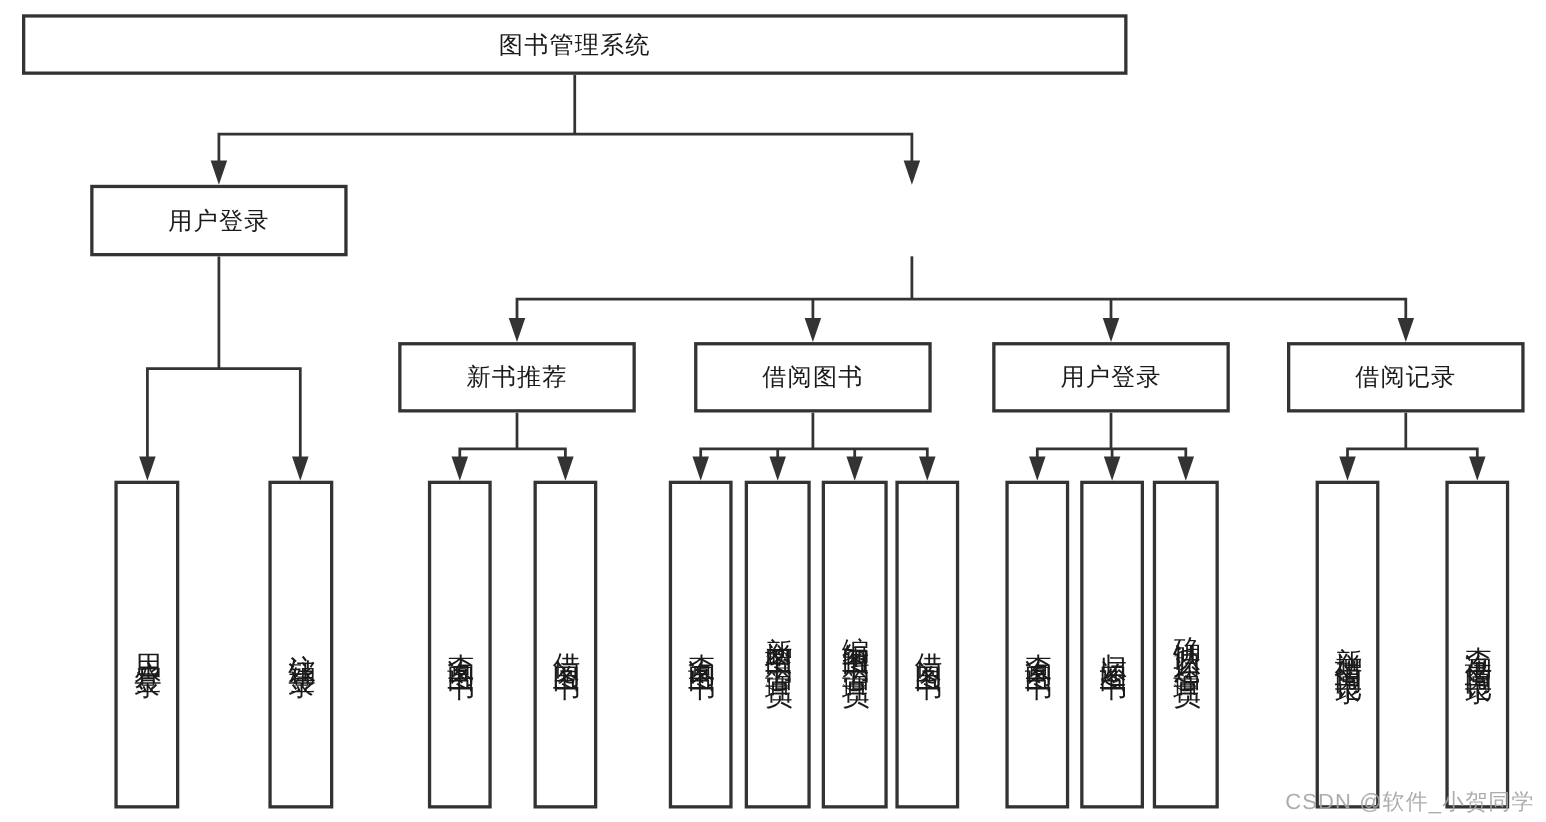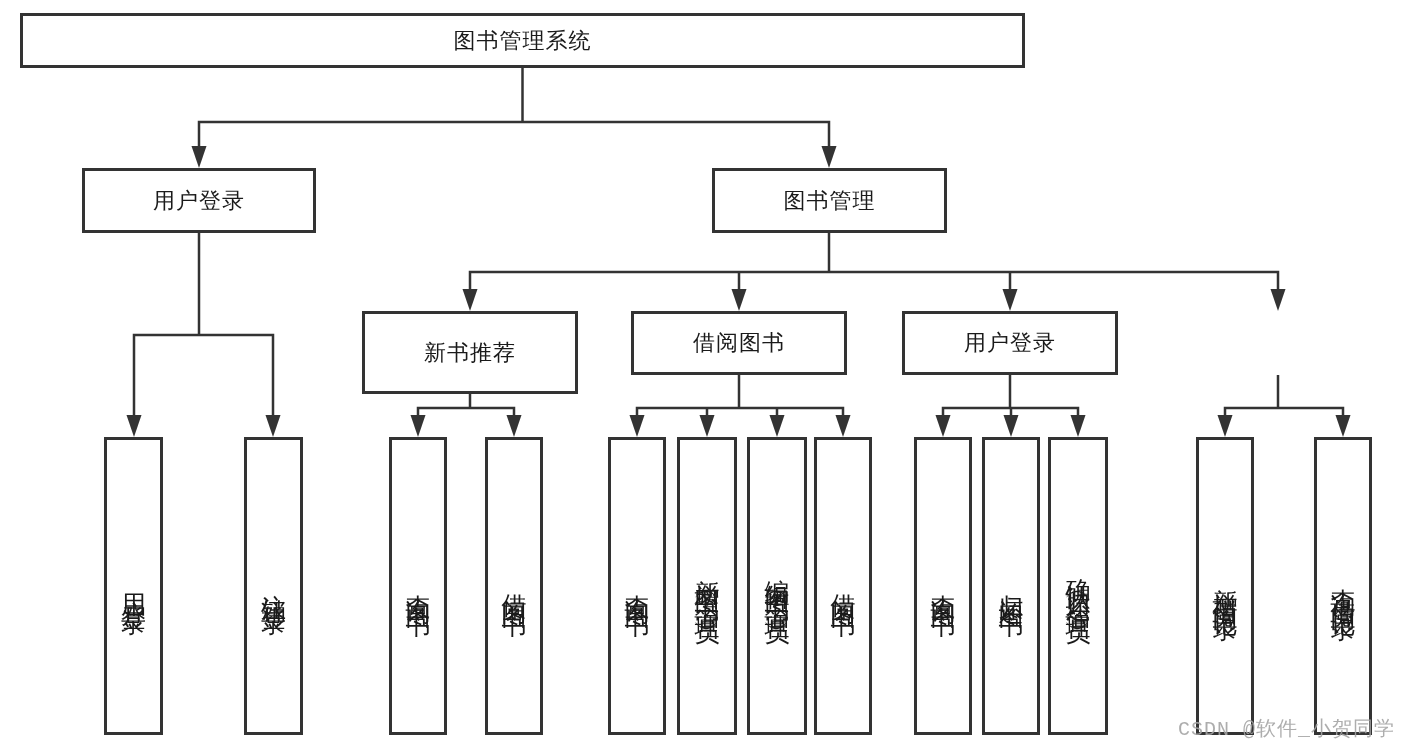--- a/index.html
+++ b/index.html
@@ -15,21 +15,21 @@
   .h{font-size:22px;letter-spacing:1px;}
   .leaf{font-size:25px;}
   .leaf .vtext{
     writing-mode:vertical-lr;
     line-height:1;
     letter-spacing:6px;
   }
   #watermark{
     position:absolute;right:10px;bottom:5px;
     font-size:20px;color:rgba(164,164,164,0.9);
-    letter-spacing:1px;white-space:nowrap;font-family:Liberation Mono, monospace;
+    letter-spacing:1px;white-space:nowrap;
   }
 </style>
 </head>
 <body>
 
 <div id="stage">
 
   <svg id="edges" viewBox="0 0 1405 747" xmlns="http://www.w3.org/2000/svg">
     <g stroke="#333333" stroke-width="2.5" fill="none">
 
@@ -80,32 +80,32 @@
     </g>
   </svg>
 
   <div class="node h" style="left:20px;top:13px;width:1005px;height:55px">
     <span>图书管理系统</span>
   </div>
 
   <div class="node h" style="left:82px;top:168px;width:234px;height:65px">
     <span>用户登录</span>
   </div>
-  <div class="node h" style="left:712px;top:168px;width:235px;height:65px">
-    <span>图书管理</span>
-  </div>
 
-  <div class="node h" style="left:362px;top:311px;width:216px;height:83px">
+  <div class="node h" style="left:362px;top:311px;width:216px;height:64px">
     <span>新书推荐</span>
   </div>
   <div class="node h" style="left:631px;top:311px;width:216px;height:64px">
     <span>借阅图书</span>
   </div>
   <div class="node h" style="left:902px;top:311px;width:216px;height:64px">
     <span>用户登录</span>
+  </div>
+  <div class="node h" style="left:1170px;top:311px;width:216px;height:64px">
+    <span>借阅记录</span>
   </div>
 
   <div class="node leaf" style="left:104px;top:437px;width:59px;height:298px">
     <span class="vtext">用户登录</span>
   </div>
   <div class="node leaf" style="left:244px;top:437px;width:59px;height:298px">
     <span class="vtext">注销登录</span>
   </div>
 
   <div class="node leaf" style="left:389px;top:437px;width:58px;height:298px">

